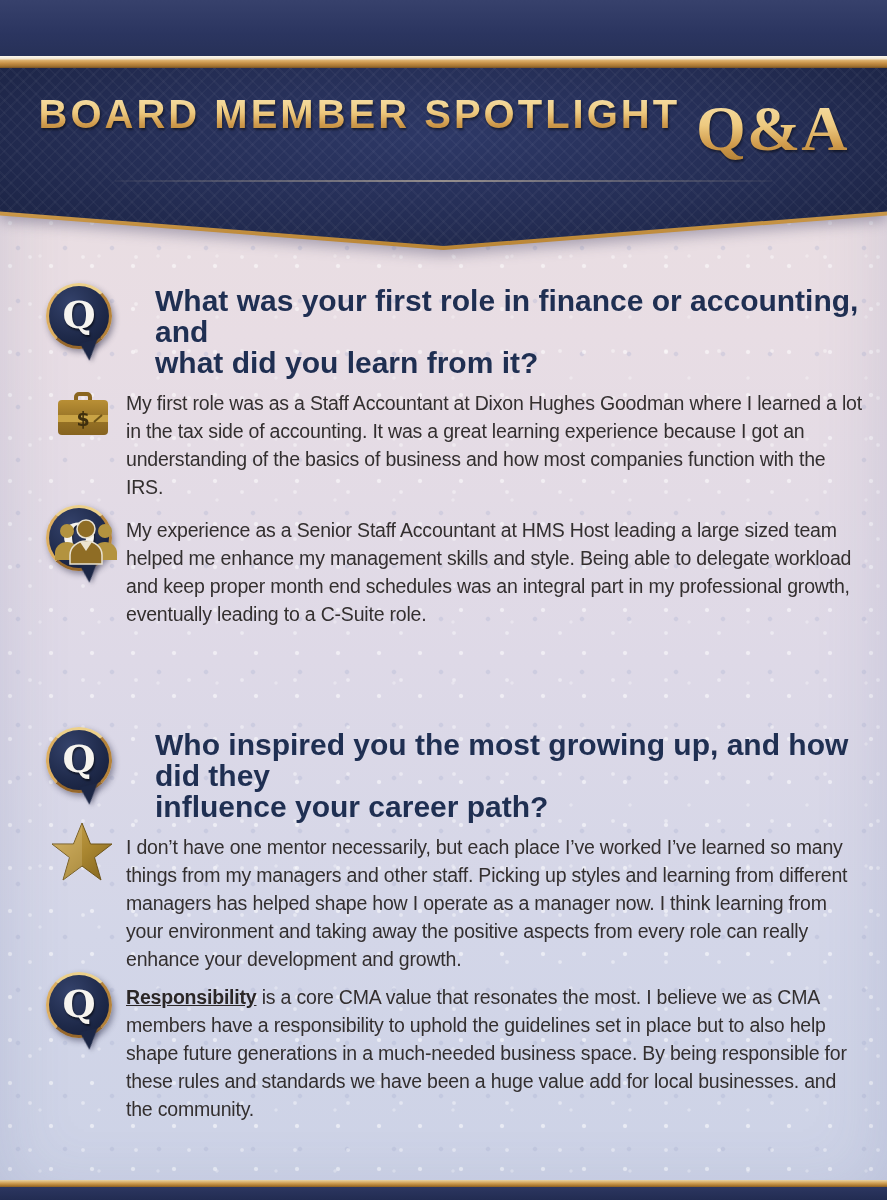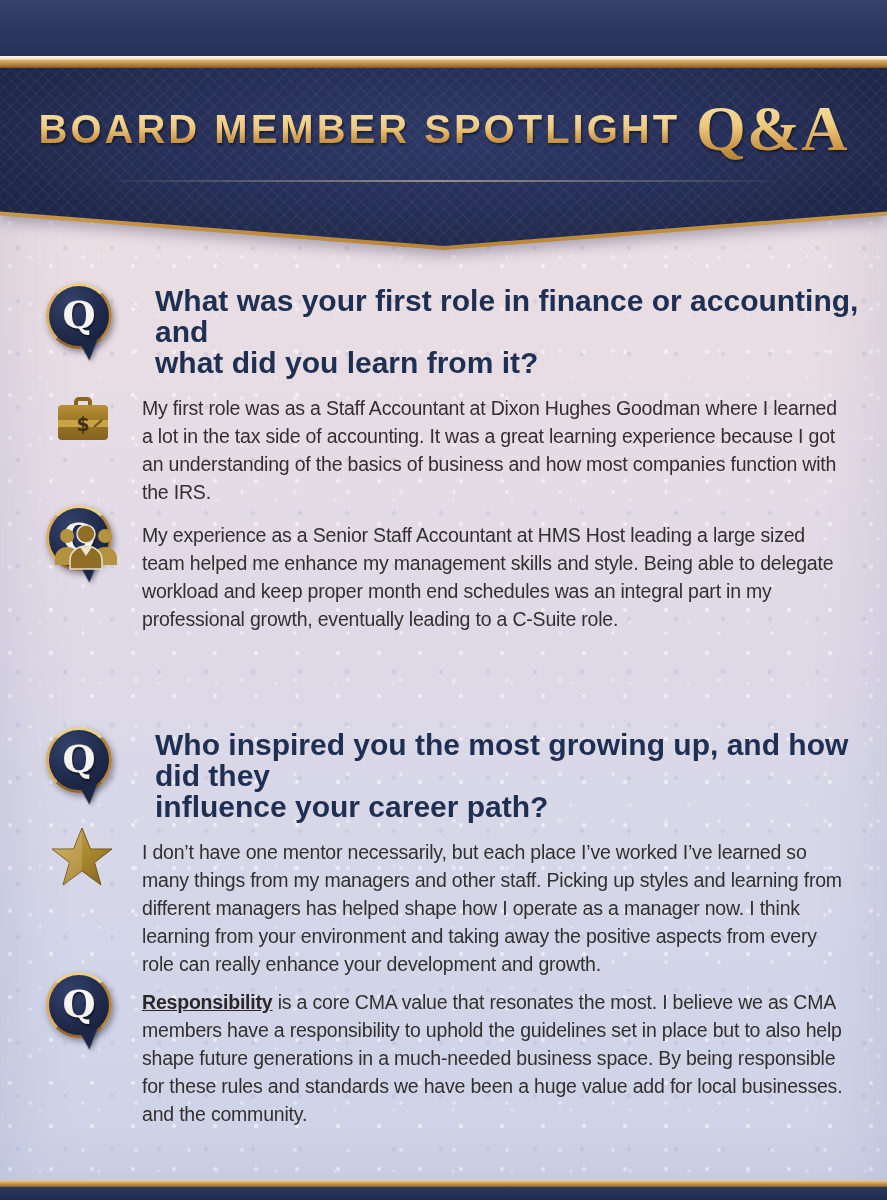--- a/index.html
+++ b/index.html
@@ -26,21 +26,21 @@
   .banner-gold{position:absolute;inset:0;
     background:linear-gradient(180deg,#e8c687 0%,#d8a95c 60%,#b98434 100%);
     clip-path:polygon(0 0,100% 0,100% 81%,50% 100%,0 81%);}
   .banner-navy{position:absolute;inset:0;
     background:
       repeating-linear-gradient(45deg,rgba(255,255,255,.030) 0 2px,transparent 2px 9px),
       repeating-linear-gradient(-45deg,rgba(255,255,255,.030) 0 2px,transparent 2px 9px),
       radial-gradient(ellipse at 50% 38%,#2d3866 0%,#242d54 55%,#192140 100%);
     clip-path:polygon(0 0,100% 0,100% calc(81% - 4px),50% calc(100% - 4px),0 calc(81% - 4px));}
   .banner-inner{position:absolute;inset:0;display:flex;flex-direction:column;align-items:center;padding-top:24px;}
-  .title-line{display:flex;align-items:center;gap:16px;
+  .title-line{display:flex;align-items:flex-start;gap:16px;
     filter:drop-shadow(1px 2px 1px rgba(0,0,0,.45));}
   .title-main{font-size:40px;font-weight:bold;letter-spacing:3px;
     background:linear-gradient(180deg,#f8e5b2 0%,#eeca80 45%,#cf9a4b 72%,#aa7930 100%);
     -webkit-background-clip:text;background-clip:text;color:transparent;}
   .title-qa{font-family:"Liberation Serif",serif;font-size:64px;font-weight:bold;letter-spacing:1px;
     background:linear-gradient(180deg,#f8e5b2 0%,#eeca80 45%,#cf9a4b 72%,#aa7930 100%);
     -webkit-background-clip:text;background-clip:text;color:transparent;}
   .subtitle-row{margin-top:14px;display:flex;align-items:center;width:74%;}
   .subtitle-row .rule{flex:1;height:2px;background:linear-gradient(90deg,rgba(205,190,165,.05),rgba(205,190,165,.65));}
   .subtitle-row .rule.right{background:linear-gradient(90deg,rgba(205,190,165,.65),rgba(205,190,165,.05));}
@@ -57,21 +57,21 @@
     display:flex;align-items:center;justify-content:center;}
   .q-letter{font-family:"DejaVu Serif","Liberation Serif",serif;font-weight:bold;font-size:38px;
     color:#f6f4ef;text-shadow:1px 2px 2px rgba(0,0,0,.55);margin-top:-3px;}
   .q-tail{position:absolute;left:36px;top:58px;width:0;height:0;
     border-left:5px solid transparent;border-right:13px solid transparent;
     border-top:19px solid #1c2746;transform:rotate(-14deg);
     filter:drop-shadow(2px 2px 2px rgba(30,30,60,.4));}
   .question{margin-left:109px;padding-top:2px;white-space:pre-line;
     font-size:30px;font-weight:bold;line-height:31px;color:#1f2f52;}
   .answer-wrap{position:relative;margin-left:80px;margin-top:11px;}
-  .answer{margin:16px;font-size:19.5px;line-height:28px;letter-spacing:-.2px;color:#332f2f;}
+  .answer{margin:0;font-size:19.5px;line-height:28px;letter-spacing:-.2px;color:#332f2f;}
   .answer strong{font-weight:bold;color:#2b2727;text-decoration:underline;}
   .ans-icon{position:absolute;left:-72px;top:2px;width:58px;text-align:center;}
   .ans-icon.star{top:-12px;left:-76px;}
   
   .footer-gold{position:absolute;left:0;right:0;bottom:13px;height:7px;
     background:linear-gradient(180deg,#e9d3a2 0%,#cf9f55 45%,#a9772f 80%,#8a5f26 100%);}
   .footer-bar{position:absolute;left:0;right:0;bottom:0;height:13px;
     background:linear-gradient(180deg,#2c3660 0%,#222c52 100%);}
 </style>
 </head>

